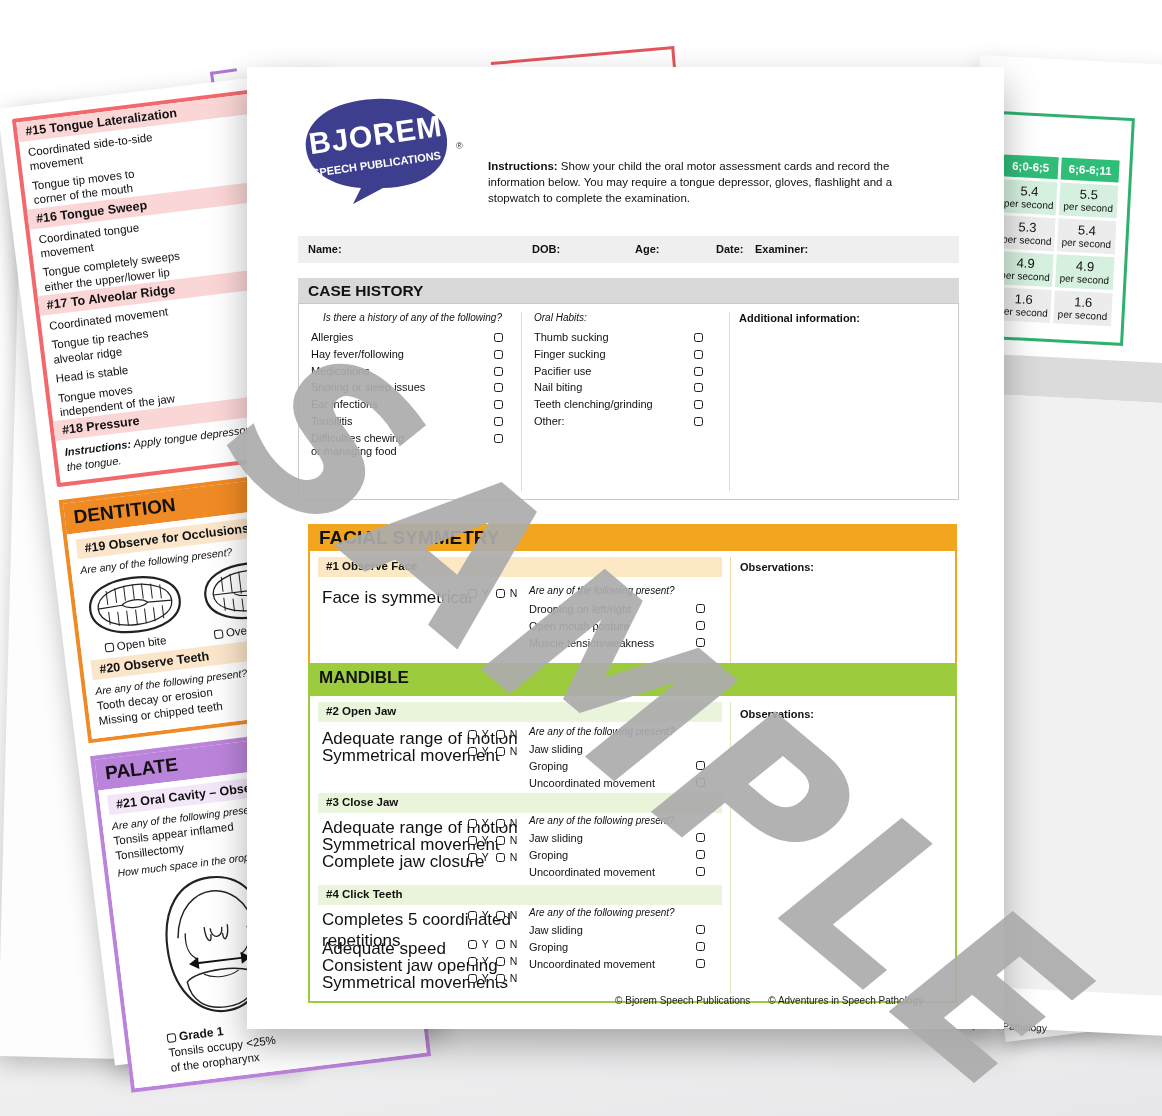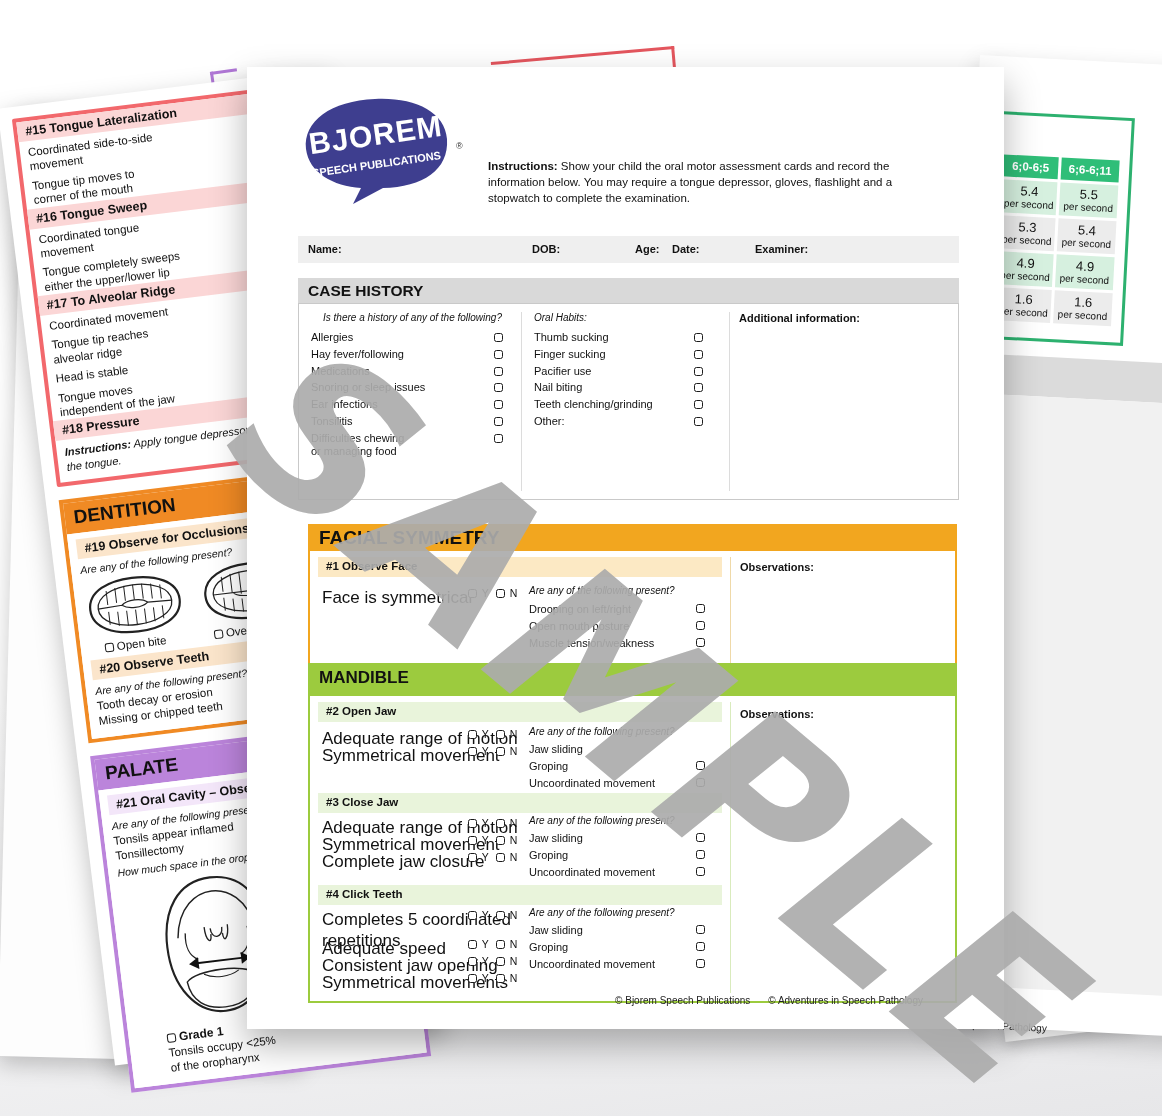--- a/index.html
+++ b/index.html
@@ -73,21 +73,21 @@
   
   .mp{ position:absolute; left:247px; top:67px; width:757px; height:962px; background:#fff;
        box-shadow:0 16px 34px rgba(0,0,0,.30); z-index:5; }
   .mp-logo{ position:absolute; left:50px; top:28px; }
   .mp-reg{ position:absolute; left:209px; top:74px; font-size:9px; color:#333; }
   .mp-title{ position:absolute; left:239px; top:33px; font-size:34px; font-weight:800; letter-spacing:-.5px; }
   .mp-instr{ position:absolute; left:241px; top:91px; width:458px; font-size:11.5px; line-height:1.4; }
   .mp-instr b{ font-weight:bold; }
   .mp-nameband{ position:absolute; left:51px; top:169px; width:661px; height:27px; background:#EFEFEF; }
   .mp-nameband span{ position:absolute; top:7px; font-size:11px; font-weight:bold; }
-  .f-name{left:10px;} .f-dob{left:234px;} .f-age{left:337px;} .f-date{left:374px;} .f-exam{left:457px;}
+  .f-name{left:10px;} .f-dob{left:234px;} .f-age{left:337px;} .f-date{left:418px;} .f-exam{left:457px;}
   .mp-chband{ position:absolute; left:51px; top:211px; width:661px; height:25px; background:#D9D9D9;
        font-size:15.5px; font-weight:800; line-height:25px; padding-left:10px; }
   .mp-chbox{ position:absolute; left:51px; top:236px; width:661px; height:197px; border:1px solid #C9C9C9; background:#fff; }
   .vl{ position:absolute; top:8px; bottom:8px; width:1px; background:#DCDCDC; }
   .ch-q{ position:absolute; top:8px; font-size:10px; font-style:italic; }
   .ch-add{ position:absolute; left:440px; top:8px; font-size:11px; font-weight:bold; }
   .ch-list{ position:absolute; top:27px; }
   .crow{ display:flex; justify-content:space-between; min-height:16.8px; font-size:11px; line-height:1.2; }
   .crow .lbl{ white-space:pre-line; }
   .crow .cb{ margin-top:2px; }

